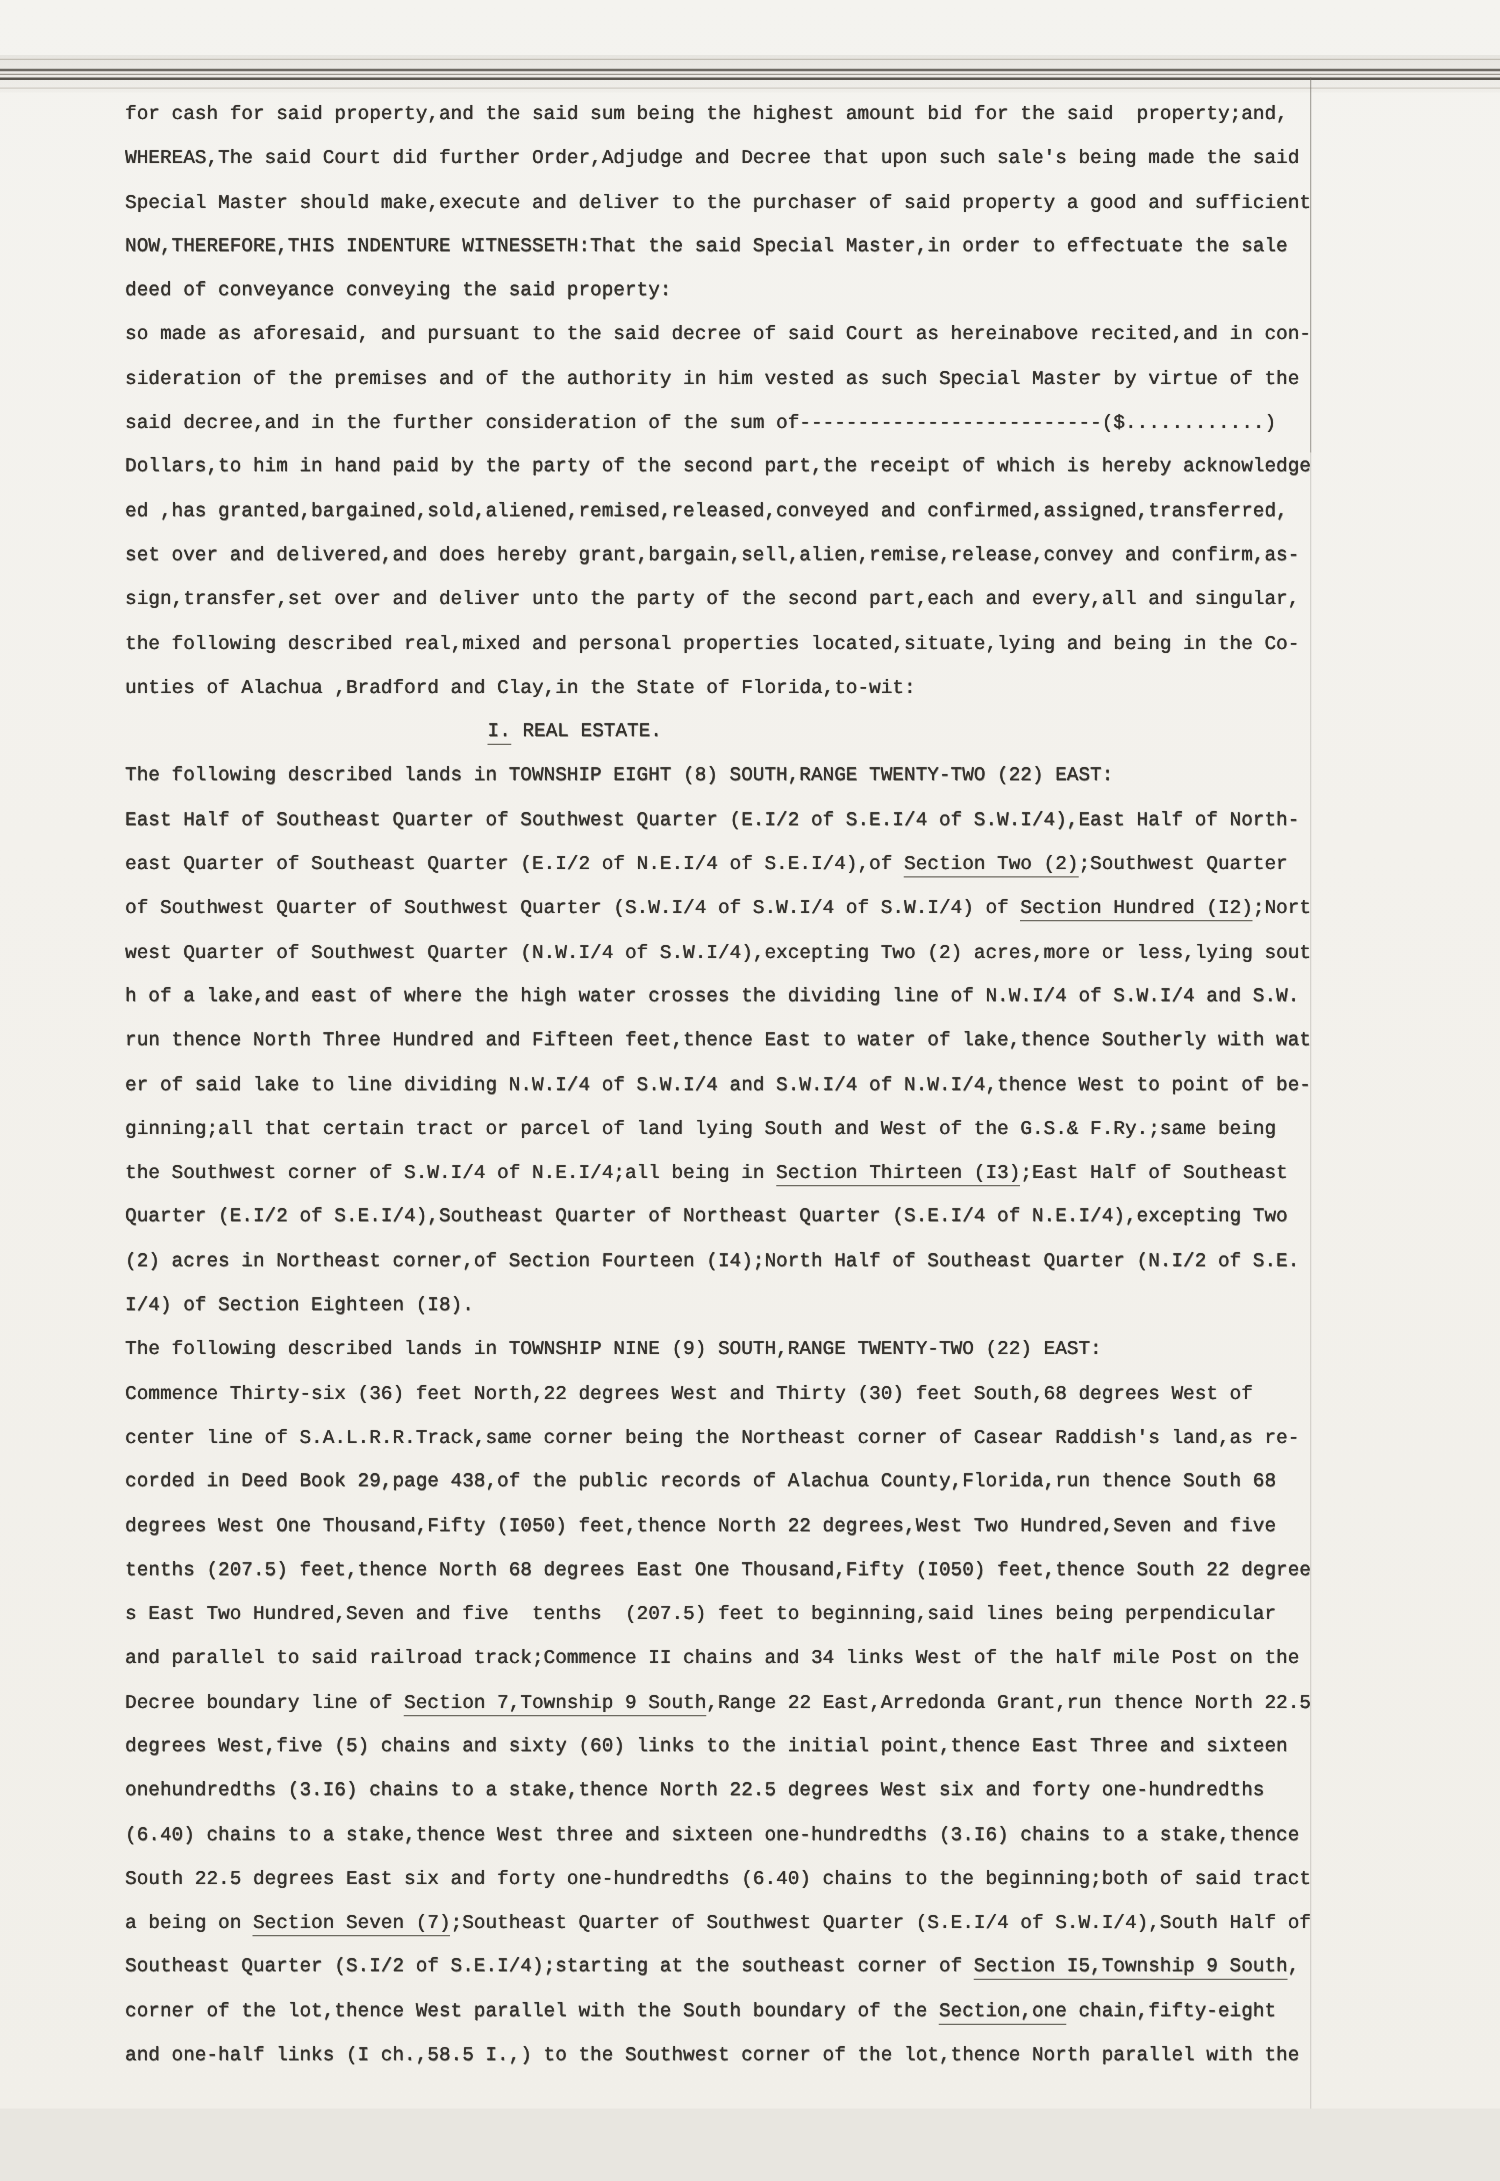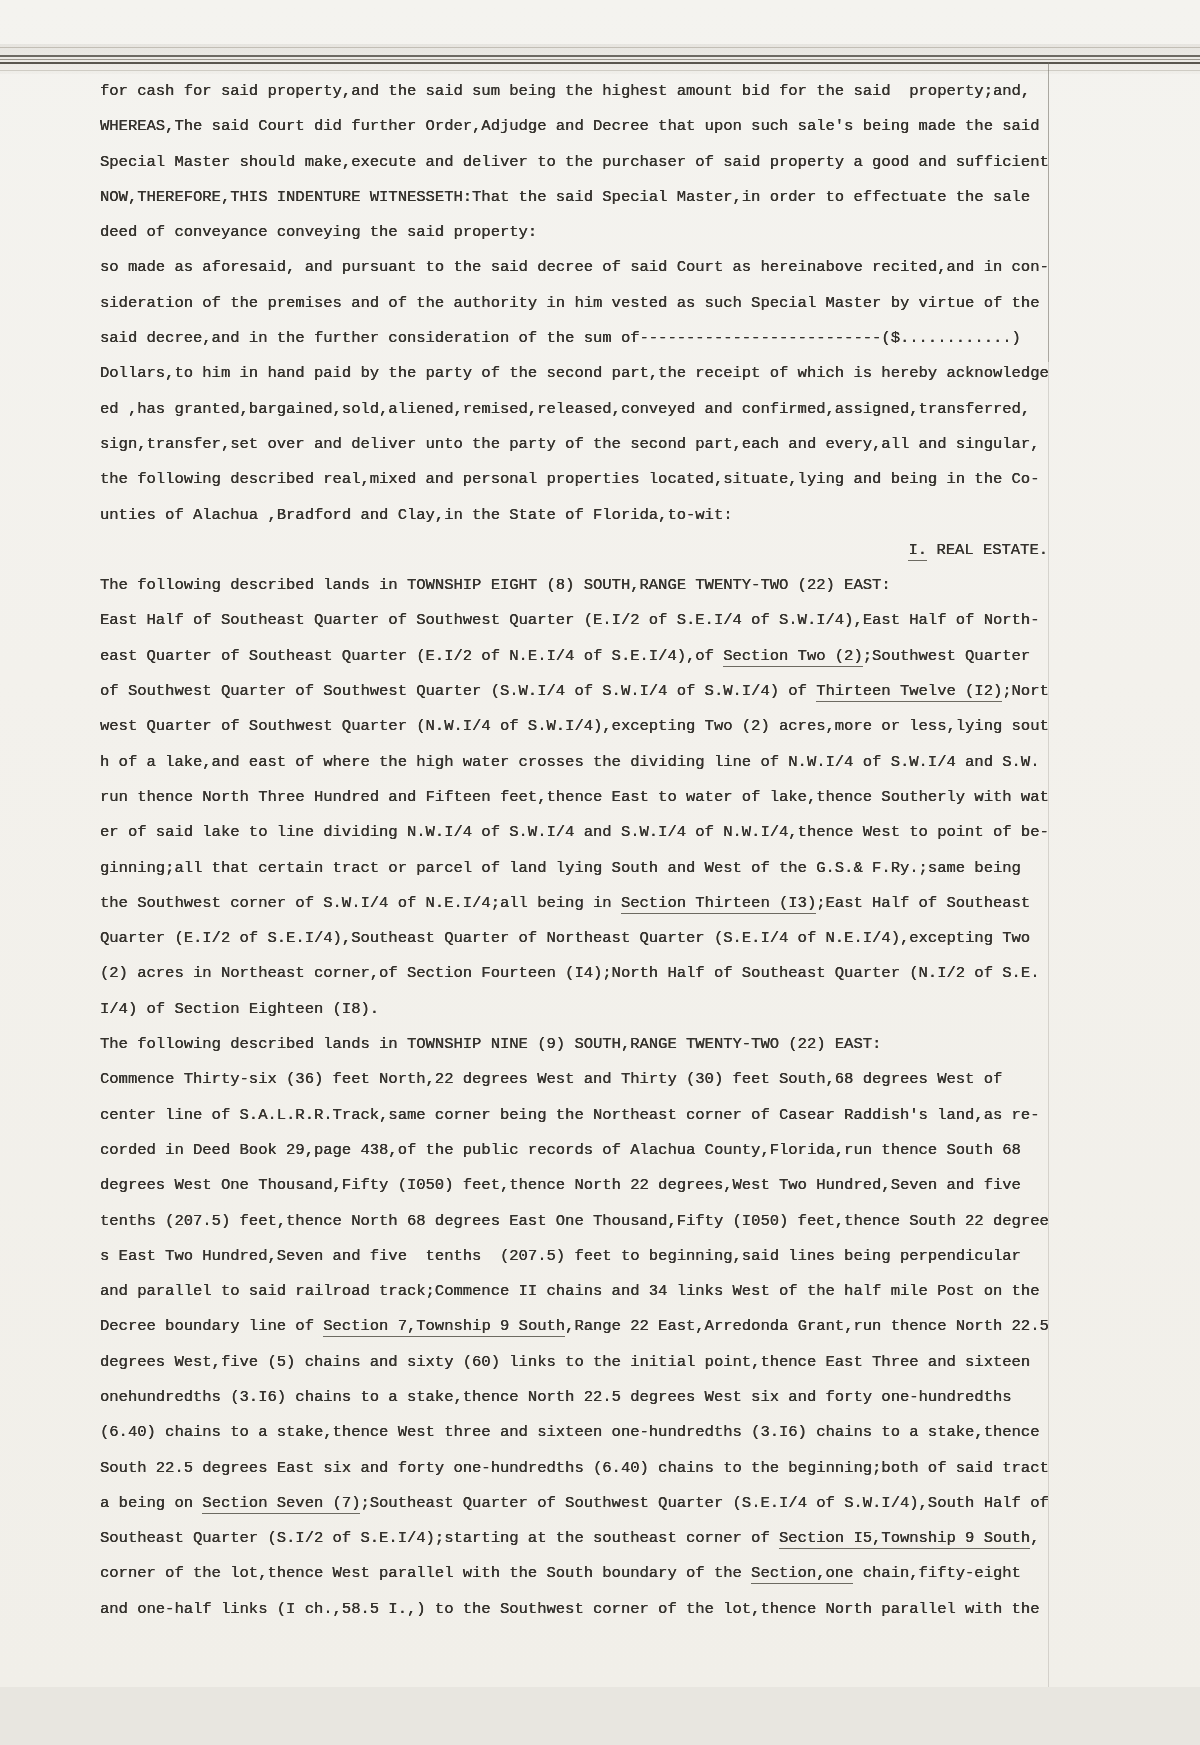--- a/index.html
+++ b/index.html
@@ -55,28 +55,29 @@
       <div class="line"><span>for cash for said property,and the said sum being the highest amount bid for the said  property;and,</span></div>
       <div class="line"><span>WHEREAS,The said Court did further Order,Adjudge and Decree that upon such sale's being made the said</span></div>
       <div class="line"><span>Special Master should make,execute and deliver to the purchaser of said property a good and sufficient</span></div>
       <div class="line"><span>NOW,THEREFORE,THIS INDENTURE WITNESSETH:That the said Special Master,in order to effectuate the sale</span></div>
       <div class="line"><span>deed of conveyance conveying the said property:</span></div>
       <div class="line"><span>so made as aforesaid, and pursuant to the said decree of said Court as hereinabove recited,and in con-</span></div>
       <div class="line"><span>sideration of the premises and of the authority in him vested as such Special Master by virtue of the</span></div>
       <div class="line"><span>said decree,and in the further consideration of the sum of--------------------------($............)</span></div>
       <div class="line"><span>Dollars,to him in hand paid by the party of the second part,the receipt of which is hereby acknowledge</span></div>
       <div class="line"><span>ed ,has granted,bargained,sold,aliened,remised,released,conveyed and confirmed,assigned,transferred,</span></div>
+      <div class="line"><span>set over and delivered,and does hereby grant,bargain,sell,alien,remise,release,convey and confirm,as-</span></div>
       <div class="line"><span>sign,transfer,set over and deliver unto the party of the second part,each and every,all and singular,</span></div>
       <div class="line"><span>the following described real,mixed and personal properties located,situate,lying and being in the Co-</span></div>
       <div class="line"><span>unties of Alachua ,Bradford and Clay,in the State of Florida,to-wit:</span></div>
-      <div class="line" style="padding-left: 290px; text-align: right;"><span class="u">I.</span><span> REAL ESTATE.</span></div>
+      <div class="line" style="padding-left: 290px;"><span class="u">I.</span><span> REAL ESTATE.</span></div>
       <div class="line"><span>The following described lands in TOWNSHIP EIGHT (8) SOUTH,RANGE TWENTY-TWO (22) EAST:</span></div>
       <div class="line"><span>East Half of Southeast Quarter of Southwest Quarter (E.I/2 of S.E.I/4 of S.W.I/4),East Half of North-</span></div>
       <div class="line"><span>east Quarter of Southeast Quarter (E.I/2 of N.E.I/4 of S.E.I/4),of </span><span class="u">Section Two (2)</span><span>;Southwest Quarter</span></div>
-      <div class="line"><span>of Southwest Quarter of Southwest Quarter (S.W.I/4 of S.W.I/4 of S.W.I/4) of </span><span class="u">Thirteen Twelve (I2)</span><span>;North</span></div>
+      <div class="line"><span>of Southwest Quarter of Southwest Quarter (S.W.I/4 of S.W.I/4 of S.W.I/4) of </span><span class="u">Section Hundred (I2)</span><span>;North</span></div>
       <div class="line"><span>west Quarter of Southwest Quarter (N.W.I/4 of S.W.I/4),excepting Two (2) acres,more or less,lying south</span></div>
       <div class="line"><span>h of a lake,and east of where the high water crosses the dividing line of N.W.I/4 of S.W.I/4 and S.W.</span></div>
       <div class="line"><span>run thence North Three Hundred and Fifteen feet,thence East to water of lake,thence Southerly with wat</span></div>
       <div class="line"><span>er of said lake to line dividing N.W.I/4 of S.W.I/4 and S.W.I/4 of N.W.I/4,thence West to point of be-</span></div>
       <div class="line"><span>ginning;all that certain tract or parcel of land lying South and West of the G.S.&amp; F.Ry.;same being</span></div>
       <div class="line"><span>the Southwest corner of S.W.I/4 of N.E.I/4;all being in </span><span class="u">Section Thirteen (I3)</span><span>;East Half of Southeast</span></div>
       <div class="line"><span>Quarter (E.I/2 of S.E.I/4),Southeast Quarter of Northeast Quarter (S.E.I/4 of N.E.I/4),excepting Two</span></div>
       <div class="line"><span>(2) acres in Northeast corner,of Section Fourteen (I4);North Half of Southeast Quarter (N.I/2 of S.E.</span></div>
       <div class="line"><span>I/4) of Section Eighteen (I8).</span></div>
       <div class="line"><span>The following described lands in TOWNSHIP NINE (9) SOUTH,RANGE TWENTY-TWO (22) EAST:</span></div>

